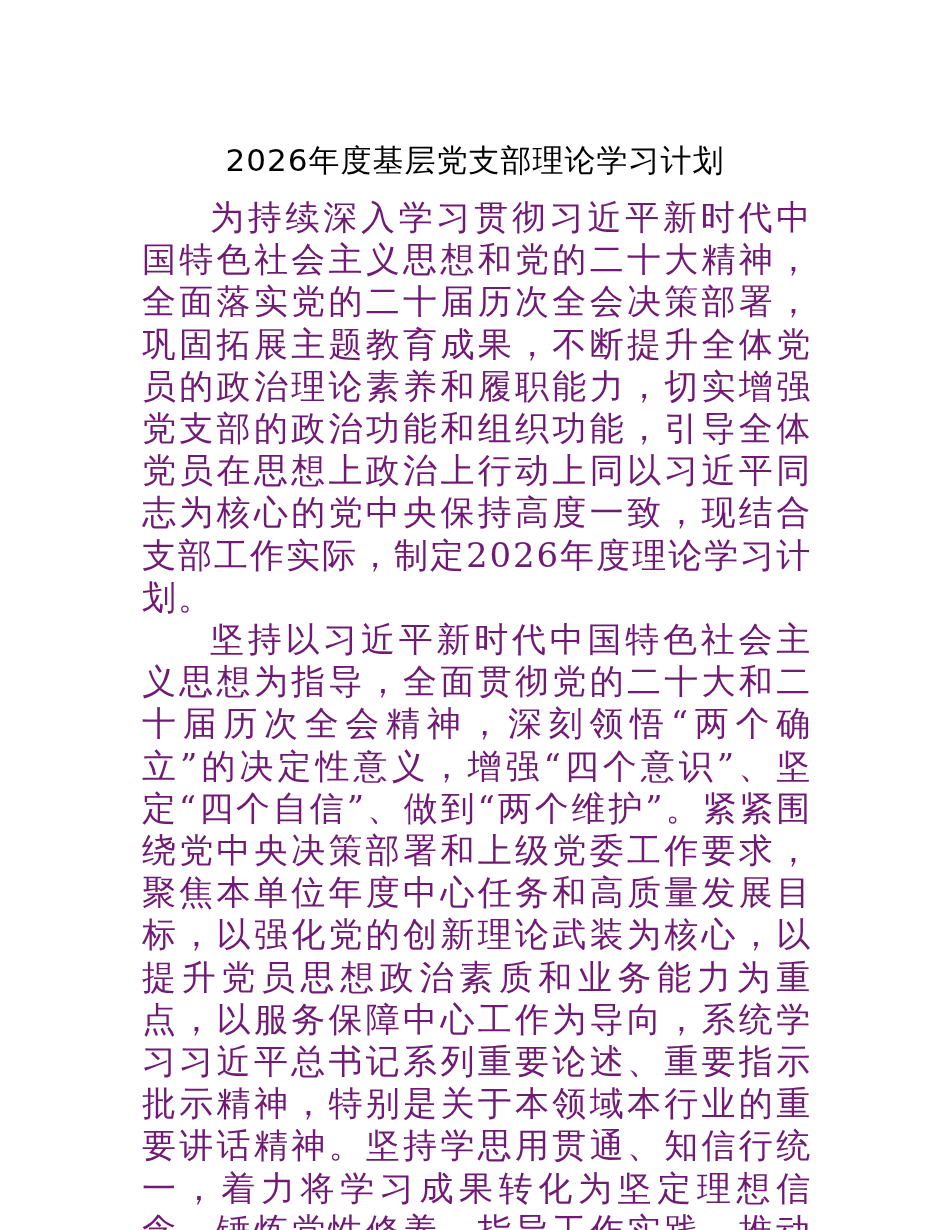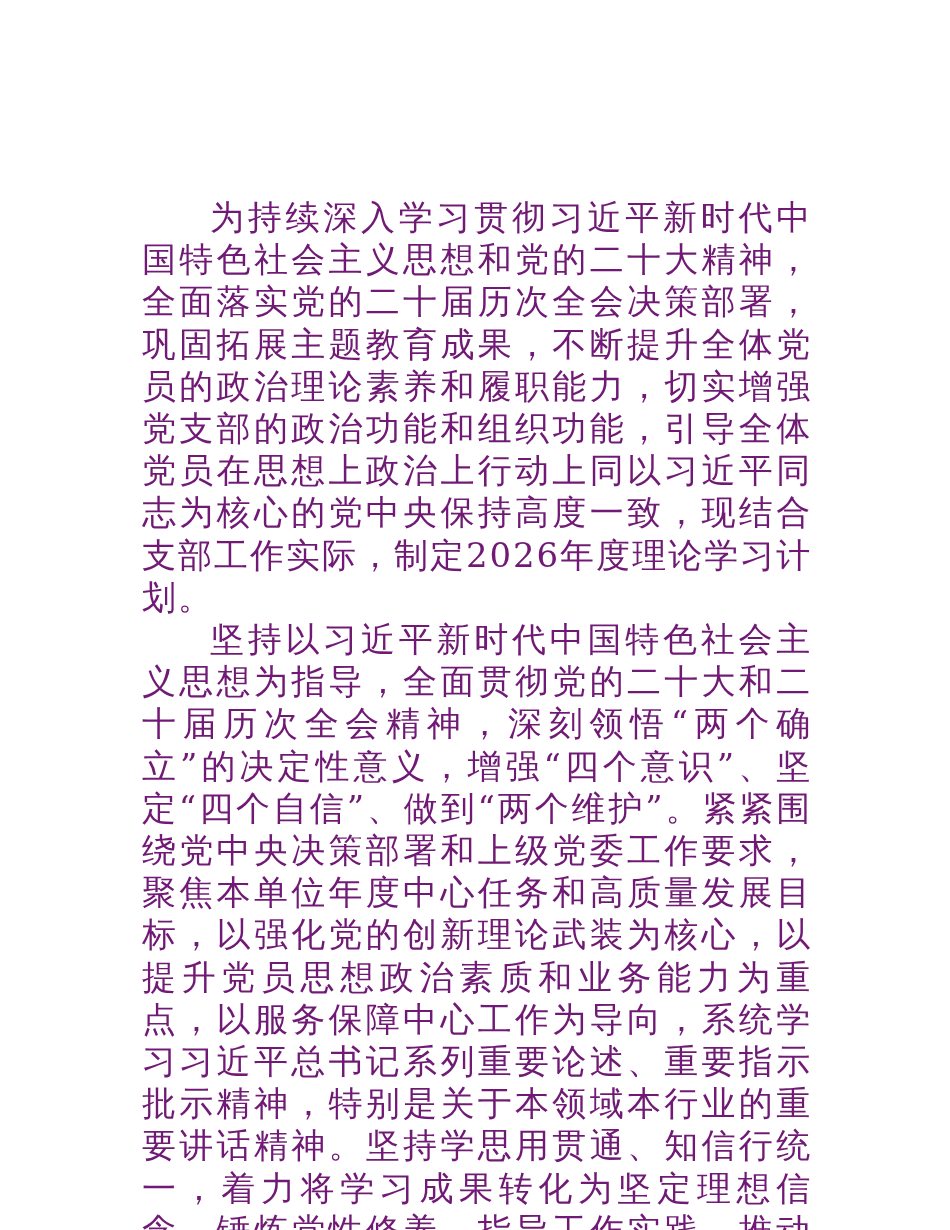--- a/index.html
+++ b/index.html
@@ -53,19 +53,20 @@
   }
   .heading {
     margin: 0;
     text-indent: 1.3em;
   }
 </style>
 </head>
 <body>
 
 <div class="page">
+  <div class="title">2026年度基层党支部理论学习计划</div>
 
   <div class="body-text">
     <p class="para">为持续深入学习贯彻习近平新时代中国特色社会主义思想和党的二十大精神，全面落实党的二十届历次全会决策部署，巩固拓展主题教育成果，不断提升全体党员的政治理论素养和履职能力，切实增强党支部的政治功能和组织功能，引导全体党员在思想上政治上行动上同以习近平同志为核心的党中央保持高度一致，现结合支部工作实际，制定2026年度理论学习计划。</p>
     <p class="para">坚持以习近平新时代中国特色社会主义思想为指导，全面贯彻党的二十大和二十届历次全会精神，深刻领悟“两个确立”的决定性意义，增强“四个意识”、坚定“四个自信”、做到“两个维护”。紧紧围绕党中央决策部署和上级党委工作要求，聚焦本单位年度中心任务和高质量发展目标，以强化党的创新理论武装为核心，以提升党员思想政治素质和业务能力为重点，以服务保障中心工作为导向，系统学习习近平总书记系列重要论述、重要指示批示精神，特别是关于本领域本行业的重要讲话精神。坚持学思用贯通、知信行统一，着力将学习成果转化为坚定理想信念、锤炼党性修养、指导工作实践、推动事业发展的强大动力，为奋力谱写中国式现代化XX实践新篇章贡献支部力量。</p>
     <p class="heading">二、两个确立</p>
   </div>
 </div>
 
 </body></html>

